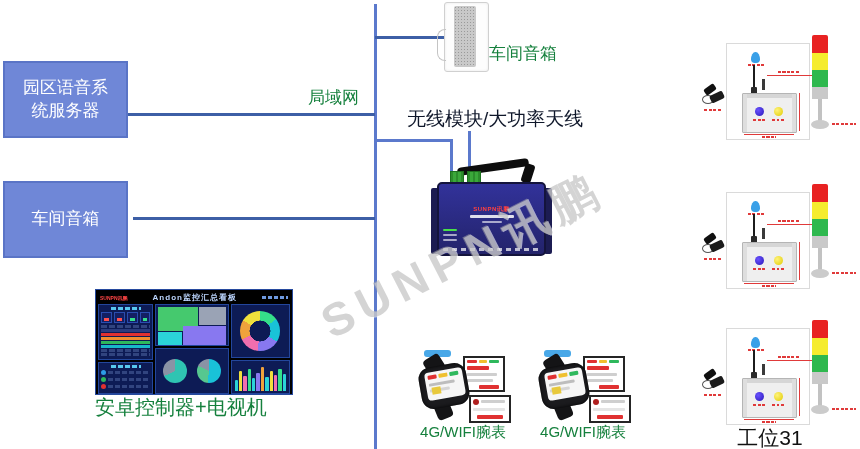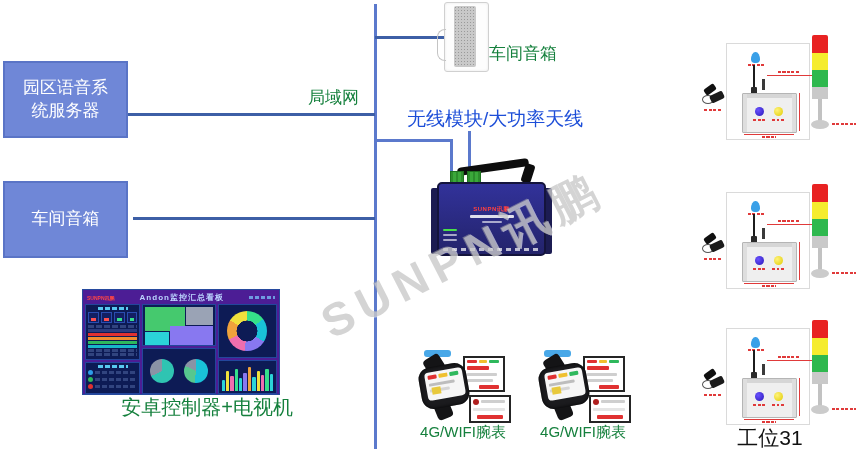--- a/index.html
+++ b/index.html
@@ -10,21 +10,21 @@
   .line{position:absolute;background:#3d5fa6;}
   .line.light{background:#5b79cc;}
 
   
   .srv-box{position:absolute;left:3px;width:125px;height:77px;background:#6f87d7;
            border:2px solid #5a74c6;box-sizing:border-box;display:flex;align-items:center;
            justify-content:center;text-align:center;color:#fff;font-size:17px;line-height:1.35;
            padding:0 13px;}
 
   .lbl{position:absolute;color:#15803d;}
-  .lbl.red{color:#1d4ed8;font-weight:500;}
+  .lbl.red{color:#0f172a;font-weight:500;}
 
   
   .spk-body{position:absolute;left:444px;top:2px;width:43px;height:68px;background:#fdfdfd;
             border:1px solid #d0d0d0;border-radius:3px;box-shadow:inset 0 0 3px rgba(0,0,0,.08);}
   .spk-grille{position:absolute;left:9px;top:3px;width:22px;height:61px;border-radius:2px;
               background:#c9c9c9;
               background-image:radial-gradient(#9a9a9a 18%, transparent 20%);
               background-size:3px 3px;}
   .spk-cable{position:absolute;left:-8px;top:26px;width:8px;height:30px;border:1px solid #c4c4c4;
              border-right:none;border-radius:8px 0 0 8px;background:transparent;}
@@ -45,21 +45,21 @@
              color:#ff4040;font-size:6px;font-weight:bold;letter-spacing:.5px;}
   .mdash{position:absolute;border-radius:1px;}
 
   
   .watermark{position:absolute;left:308px;top:225px;font-size:46px;font-weight:bold;
              letter-spacing:8px;color:rgba(170,170,170,.5);transform:rotate(-27deg);
              z-index:6;pointer-events:none;white-space:nowrap;
              text-shadow:1px 1px 0 rgba(255,255,255,.6);}
 
   
-  .dash{position:absolute;left:82px;top:289px;width:198px;height:106px;background:#4c1d95;
+  .dash{position:absolute;left:95px;top:289px;width:198px;height:106px;background:#000000;
         border:1px solid #274a9e;box-sizing:border-box;padding:2px;display:flex;
         flex-direction:column;gap:1px;}
   .dash-head{height:11px;display:flex;align-items:center;justify-content:space-between;padding:0 2px;}
   .dash-brand{color:#ff4545;font-size:5px;font-weight:bold;white-space:nowrap;}
   .dash-title{color:#bcd6ff;font-size:8px;font-weight:bold;letter-spacing:1px;white-space:nowrap;}
   .dash-date{width:26px;height:3px;background:repeating-linear-gradient(90deg,#6f9ae0 0 4px,transparent 4px 6px);}
   .dash-body{flex:1;display:flex;gap:2px;}
   .dcol{display:flex;flex-direction:column;gap:2px;}
   .dpanel{border:1px solid #23469c;background:#0d1b55;box-sizing:border-box;position:relative;padding:2px;}
   .dp-title{height:3px;margin:0 auto 2px;width:60%;
@@ -252,21 +252,21 @@
           <i style="height:85%;background:#f0a23c;"></i>
           <i style="height:50%;background:#2bd3d8;"></i>
           <i style="height:72%;background:#f0e03c;"></i>
           <i style="height:58%;background:#f06eae;"></i>
           <i style="height:78%;background:#35e08a;"></i>
           <i style="height:62%;background:#2bd3d8;"></i>
         </div>
       </div>
     </div>
   </div>
-  <div class="lbl" style="left:95px;top:394px;width:198px;text-align:right;font-size:20px;">安卓控制器+电视机</div>
+  <div class="lbl" style="left:95px;top:394px;width:198px;text-align:left;font-size:20px;">安卓控制器+电视机</div>
 
   <div class="watch" style="left:408px;top:347px;">
     <div class="w-badge"></div>
     <div class="w-screen" style="left:55px;top:9px;width:42px;height:36px;">
       <div class="mdash" style="left:2px;top:2px;width:10px;height:3px;background:#e03131;"></div>
       <div class="mdash" style="left:14px;top:2px;width:8px;height:3px;background:#f0c02e;"></div>
       <div class="mdash" style="left:24px;top:2px;width:10px;height:3px;background:#2eb85c;"></div>
       <div class="mdash" style="left:2px;top:8px;width:22px;height:4px;background:#e03131;"></div>
       <div class="mdash" style="left:2px;top:15px;width:30px;height:3px;background:#cfcfcf;"></div>
       <div class="mdash" style="left:2px;top:21px;width:26px;height:3px;background:#cfcfcf;"></div>

